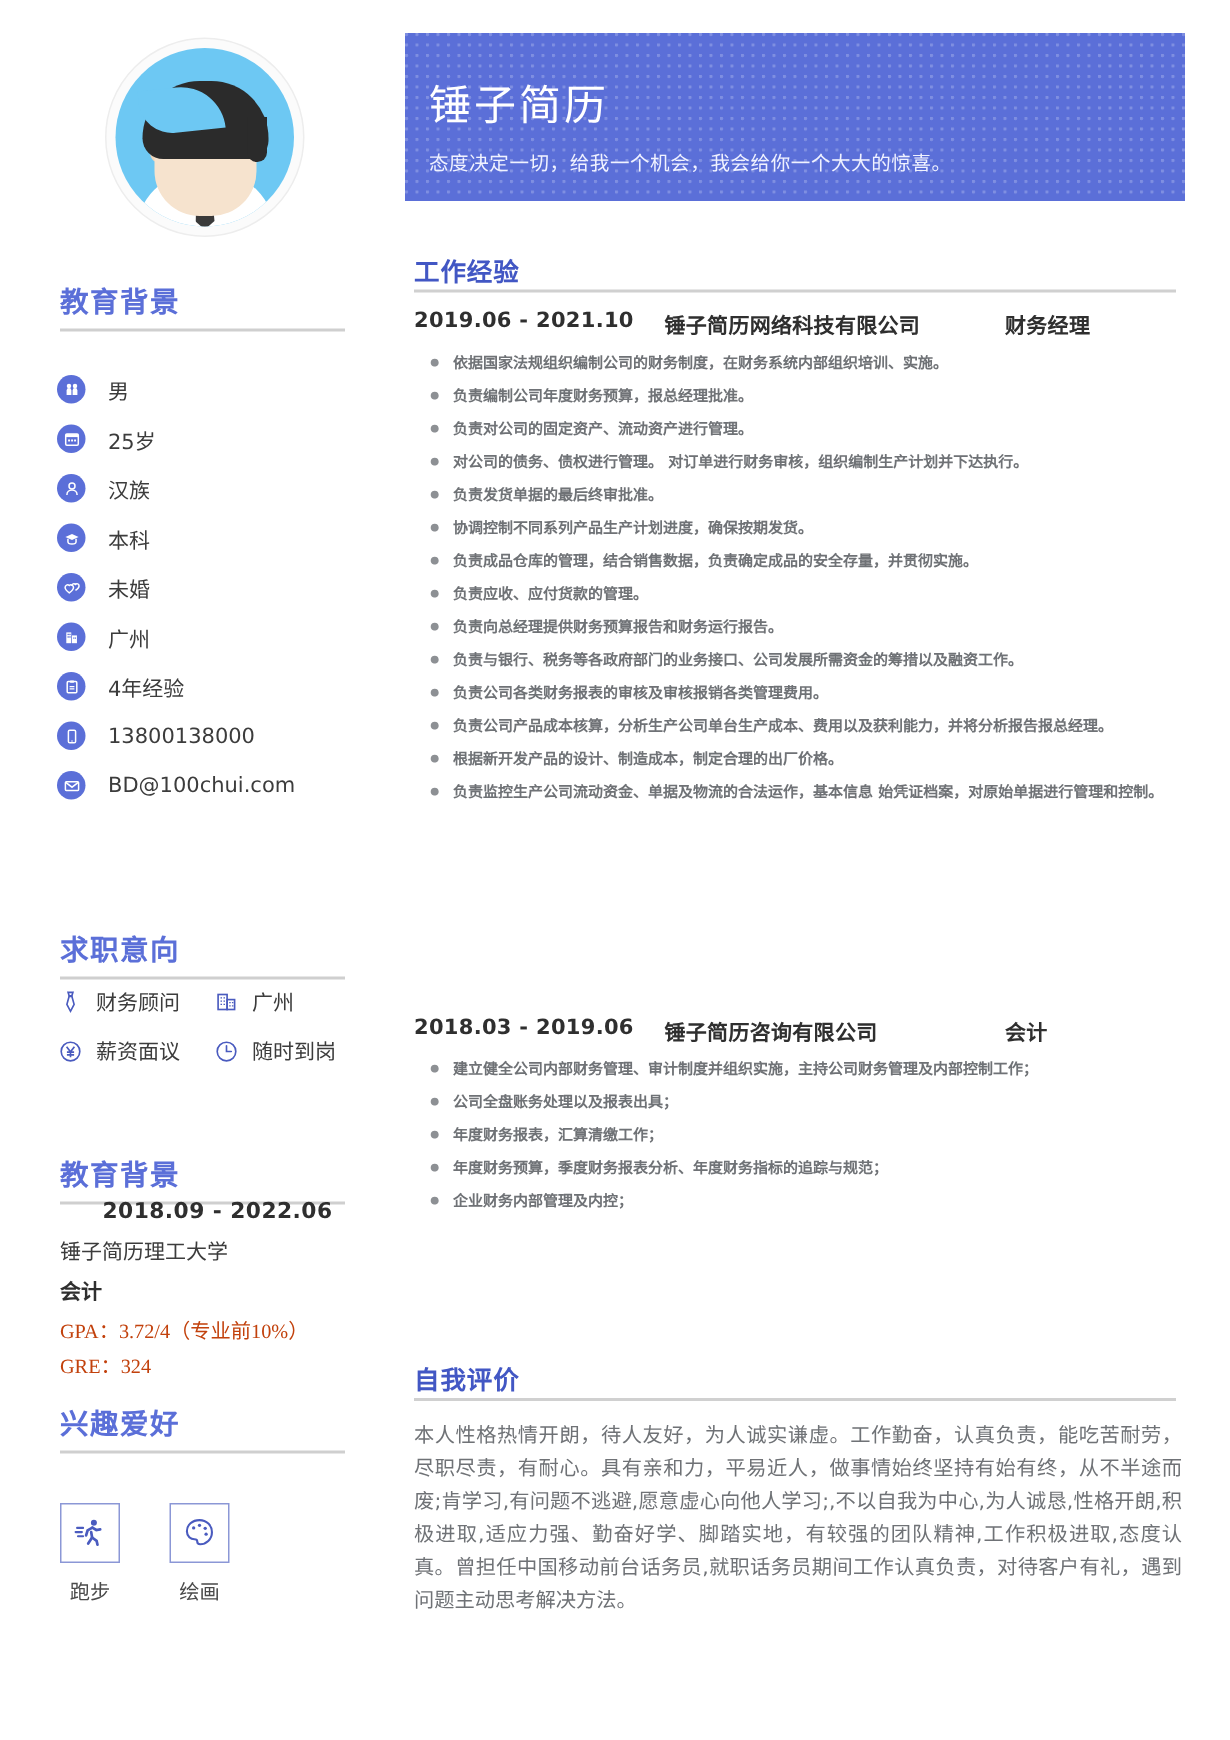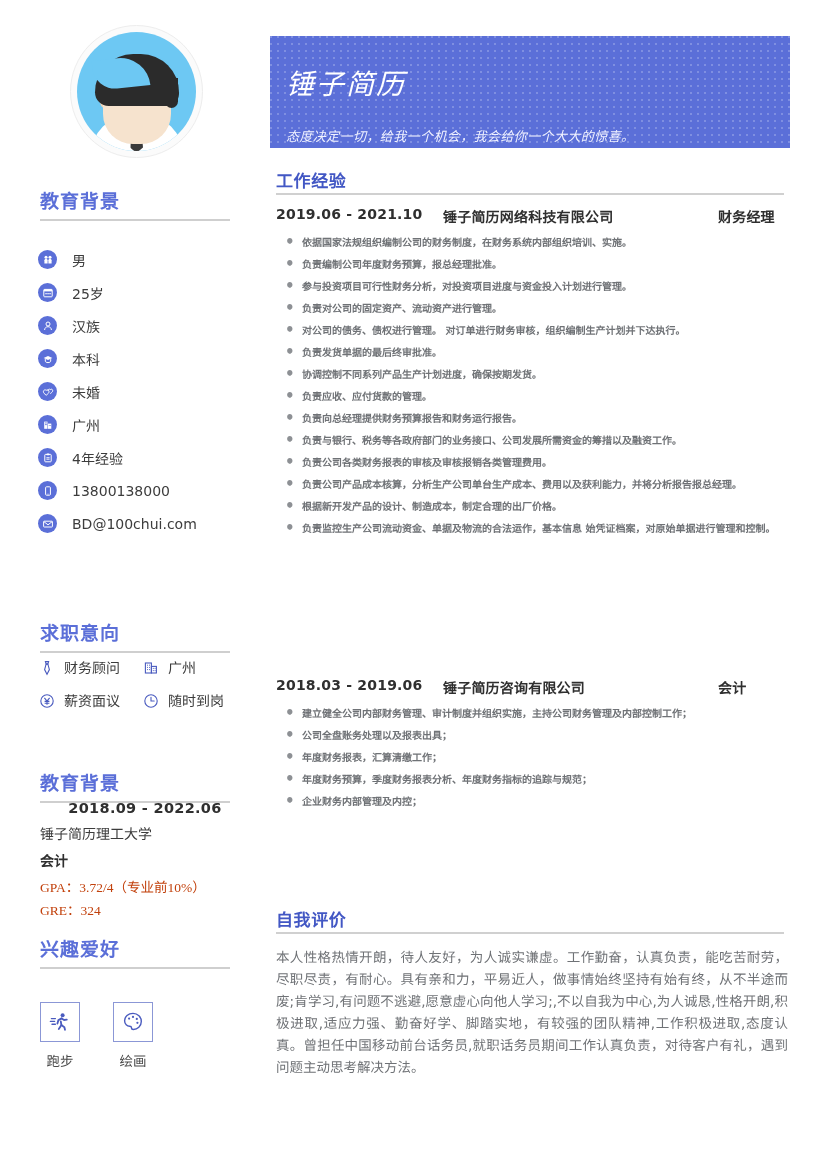--- a/index.html
+++ b/index.html
@@ -108,50 +108,49 @@
   .hobby-box {
     width:40px; height:40px; border:1px solid #8b97d6;
     display:flex; align-items:center; justify-content:center;
   }
   .hobby-label { margin-top:8px; font-size:13.5px; color:#4a4a4a; }
 
   
   .main { position:absolute; left:270px; top:0; width:550px; height:1160px; }
 
   .banner {
-    position:absolute; left:0; top:36px; width:520px; height:112px;
+    position:absolute; left:0; top:22px; width:520px; height:112px;
     background-color:#5b6fd8;
     background-image:
       radial-gradient(circle at 1px 1px, rgba(255,255,255,0.22) 1px, transparent 1.3px);
     background-size:7px 7px;
     overflow:hidden;
-    font-style:italic;
   }
   .banner-inner { position:relative; z-index:2; padding:26px 0 0 16px; }
   .banner-title {
     color:#ffffff; font-size:28px; font-weight:normal; letter-spacing:2px;
   }
   .banner-sub {
-    color:#f0f2ff; font-size:13px; margin-top:24px; letter-spacing:0.4px;
+    color:#f0f2ff; font-size:13px; margin-top:10px; letter-spacing:0.4px;
   }
 
   .mn-heading {
     position:absolute; left:6px;
     color:#4257c4; font-size:17px; font-weight:bold; letter-spacing:0.6px;
   }
   .mn-rule { position:absolute; left:6px; width:508px; height:2px; background:#d0d0d0; }
 
   .job-head {
     position:absolute; left:6px; width:508px;
     font-size:14px; font-weight:bold; color:#2f2f2f;
     display:flex; letter-spacing:0.2px;
   }
   .job-date { width:167px; flex:none; }
   .job-company { width:227px; flex:none; }
-  .job-title { flex:none;margin-left:48px; }
+  .job-title { flex:none; }
 
   .bullets { position:absolute; left:6px; width:512px; }
   .bullet {
     position:relative; padding-left:26px;
     font-size:10px; line-height:21px; color:#6f7276;
     margin-bottom:1px; text-align:justify;font-weight:bold;
   }
   .bullet::before {
     content:"•"; position:absolute; left:9px; top:-1px;
     color:#8d9094; font-size:15px; line-height:22px;
@@ -390,25 +389,25 @@
 
     <div class="job-head" style="top:206px">
       <span class="job-date">2019.06 - 2021.10</span>
       <span class="job-company">锤子简历网络科技有限公司</span>
       <span class="job-title">财务经理</span>
     </div>
 
     <div class="bullets" style="top:232px">
       <div class="bullet">依据国家法规组织编制公司的财务制度，在财务系统内部组织培训、实施。</div>
       <div class="bullet">负责编制公司年度财务预算，报总经理批准。</div>
-      <div class="bullet">参与投资项目可行性财务分析，对投资项目进度与资金投入计划进行管理。</div>
       <div class="bullet">负责对公司的固定资产、流动资产进行管理。</div>
       <div class="bullet">对公司的债务、债权进行管理。 对订单进行财务审核，组织编制生产计划并下达执行。</div>
       <div class="bullet">负责发货单据的最后终审批准。</div>
       <div class="bullet">协调控制不同系列产品生产计划进度，确保按期发货。</div>
+      <div class="bullet">负责成品仓库的管理，结合销售数据，负责确定成品的安全存量，并贯彻实施。</div>
       <div class="bullet">负责应收、应付货款的管理。</div>
       <div class="bullet">负责向总经理提供财务预算报告和财务运行报告。</div>
       <div class="bullet">负责与银行、税务等各政府部门的业务接口、公司发展所需资金的筹措以及融资工作。</div>
       <div class="bullet">负责公司各类财务报表的审核及审核报销各类管理费用。</div>
       <div class="bullet">负责公司产品成本核算，分析生产公司单台生产成本、费用以及获利能力，并将分析报告报总经理。</div>
       <div class="bullet">根据新开发产品的设计、制造成本，制定合理的出厂价格。</div>
       <div class="bullet">负责监控生产公司流动资金、单据及物流的合法运作，基本信息 始凭证档案，对原始单据进行管理和控制。</div>
     </div>
 
     <div class="job-head" style="top:677px">

